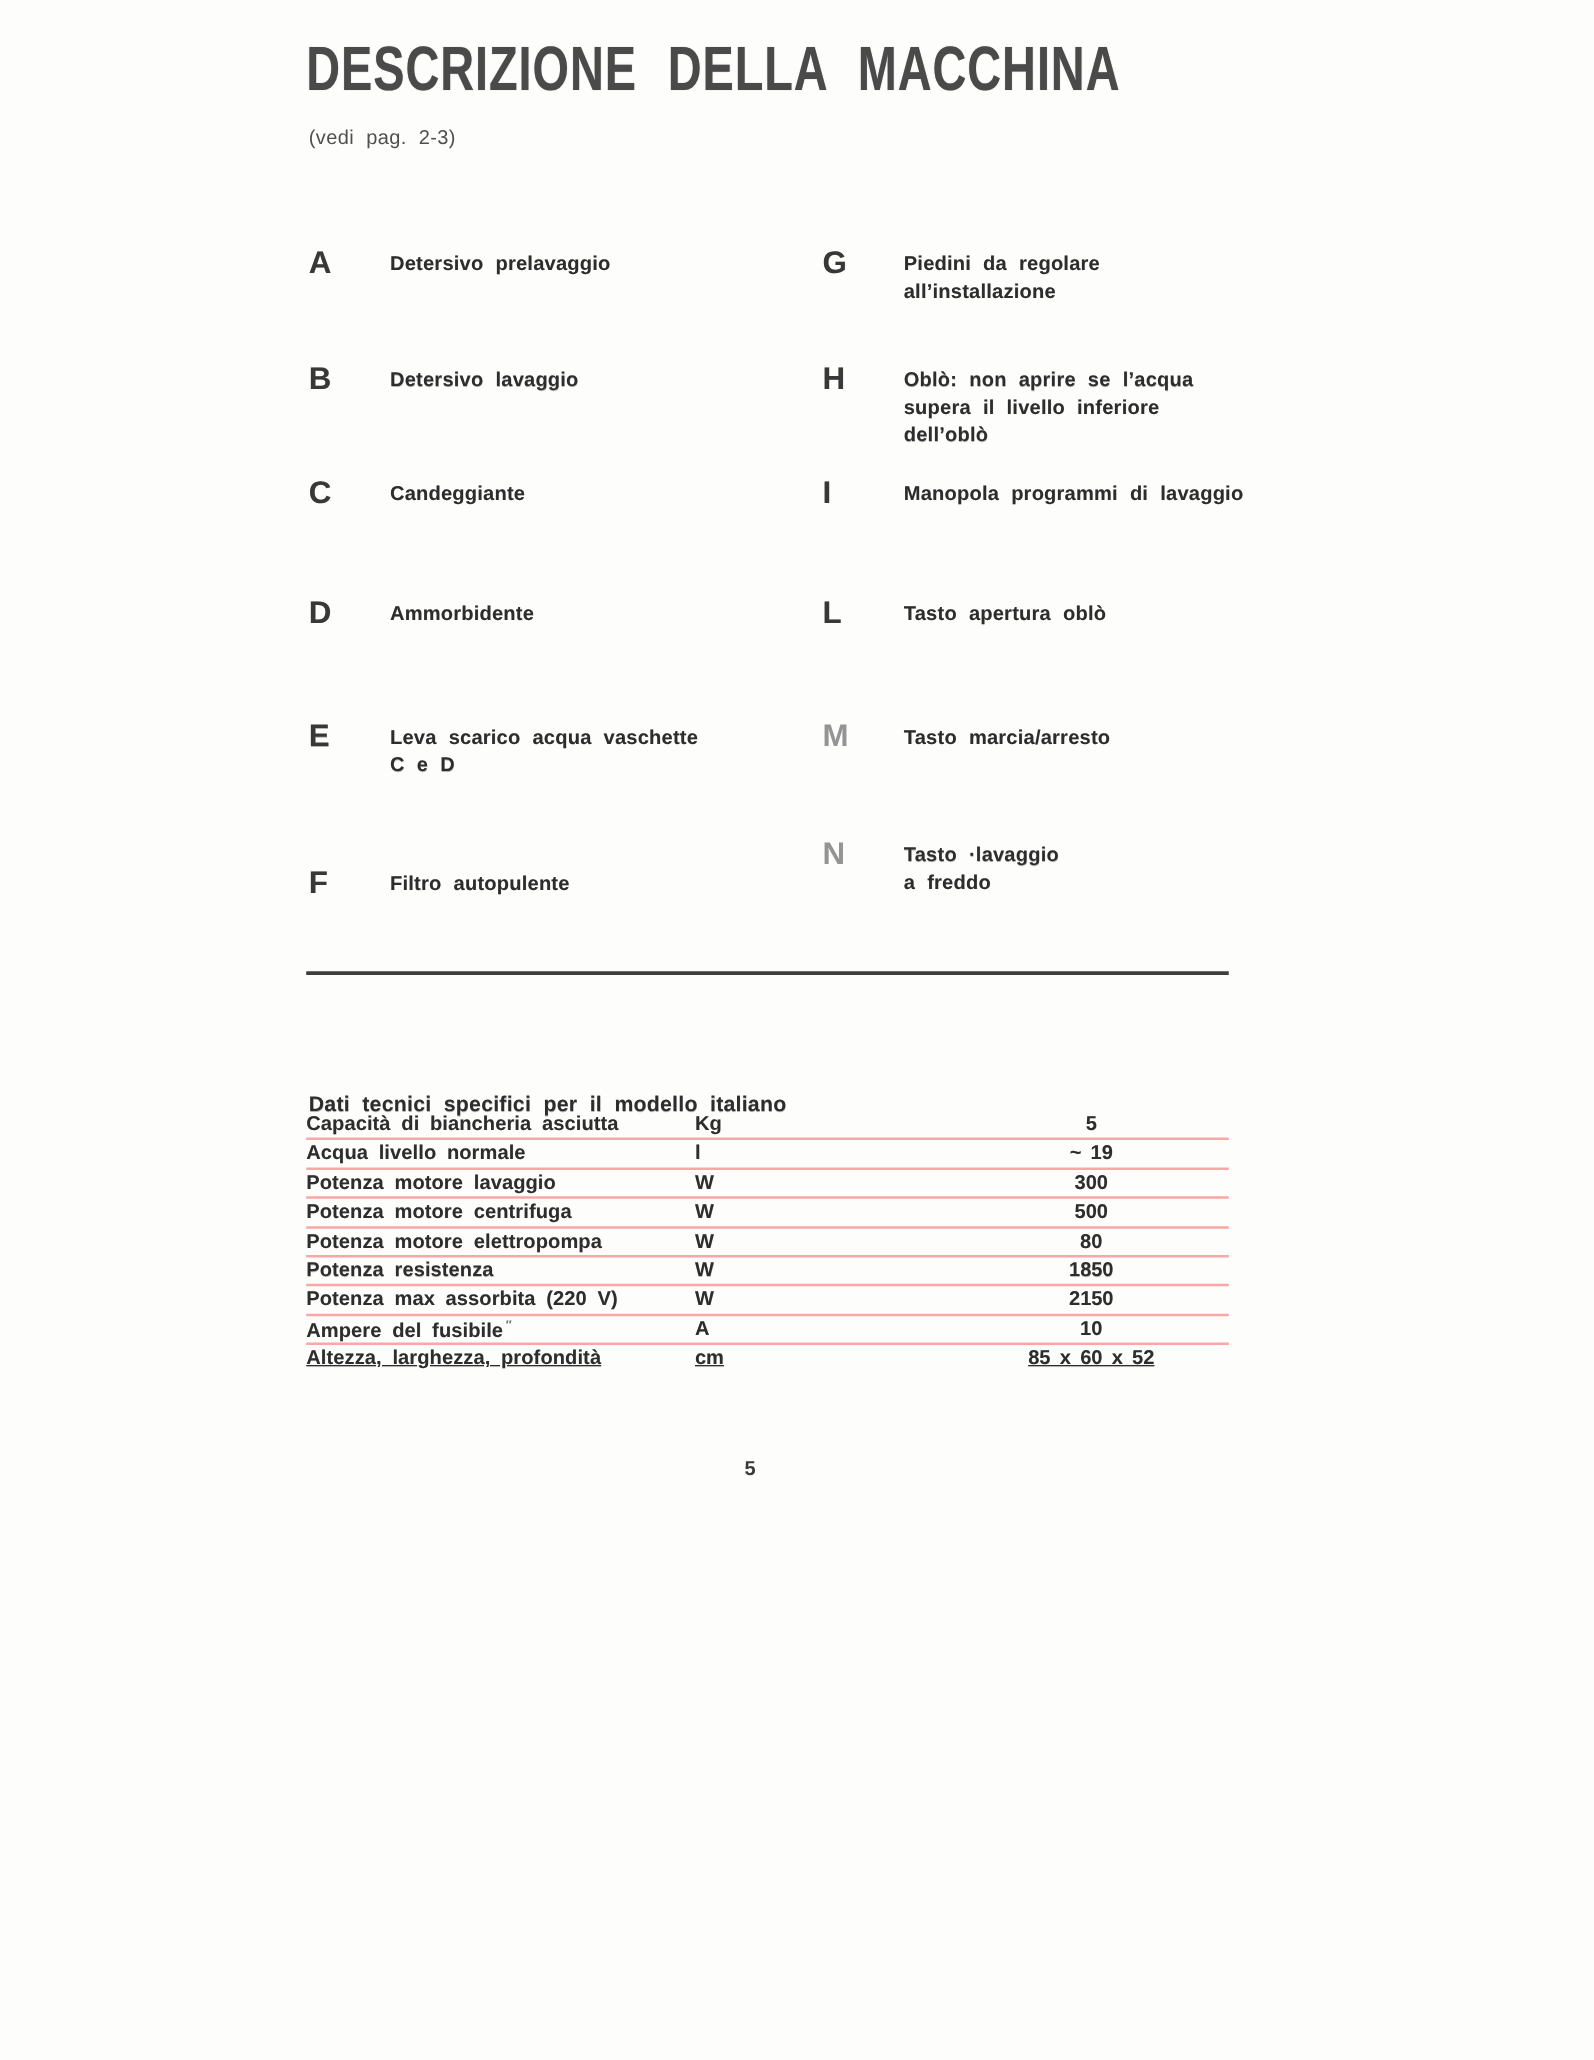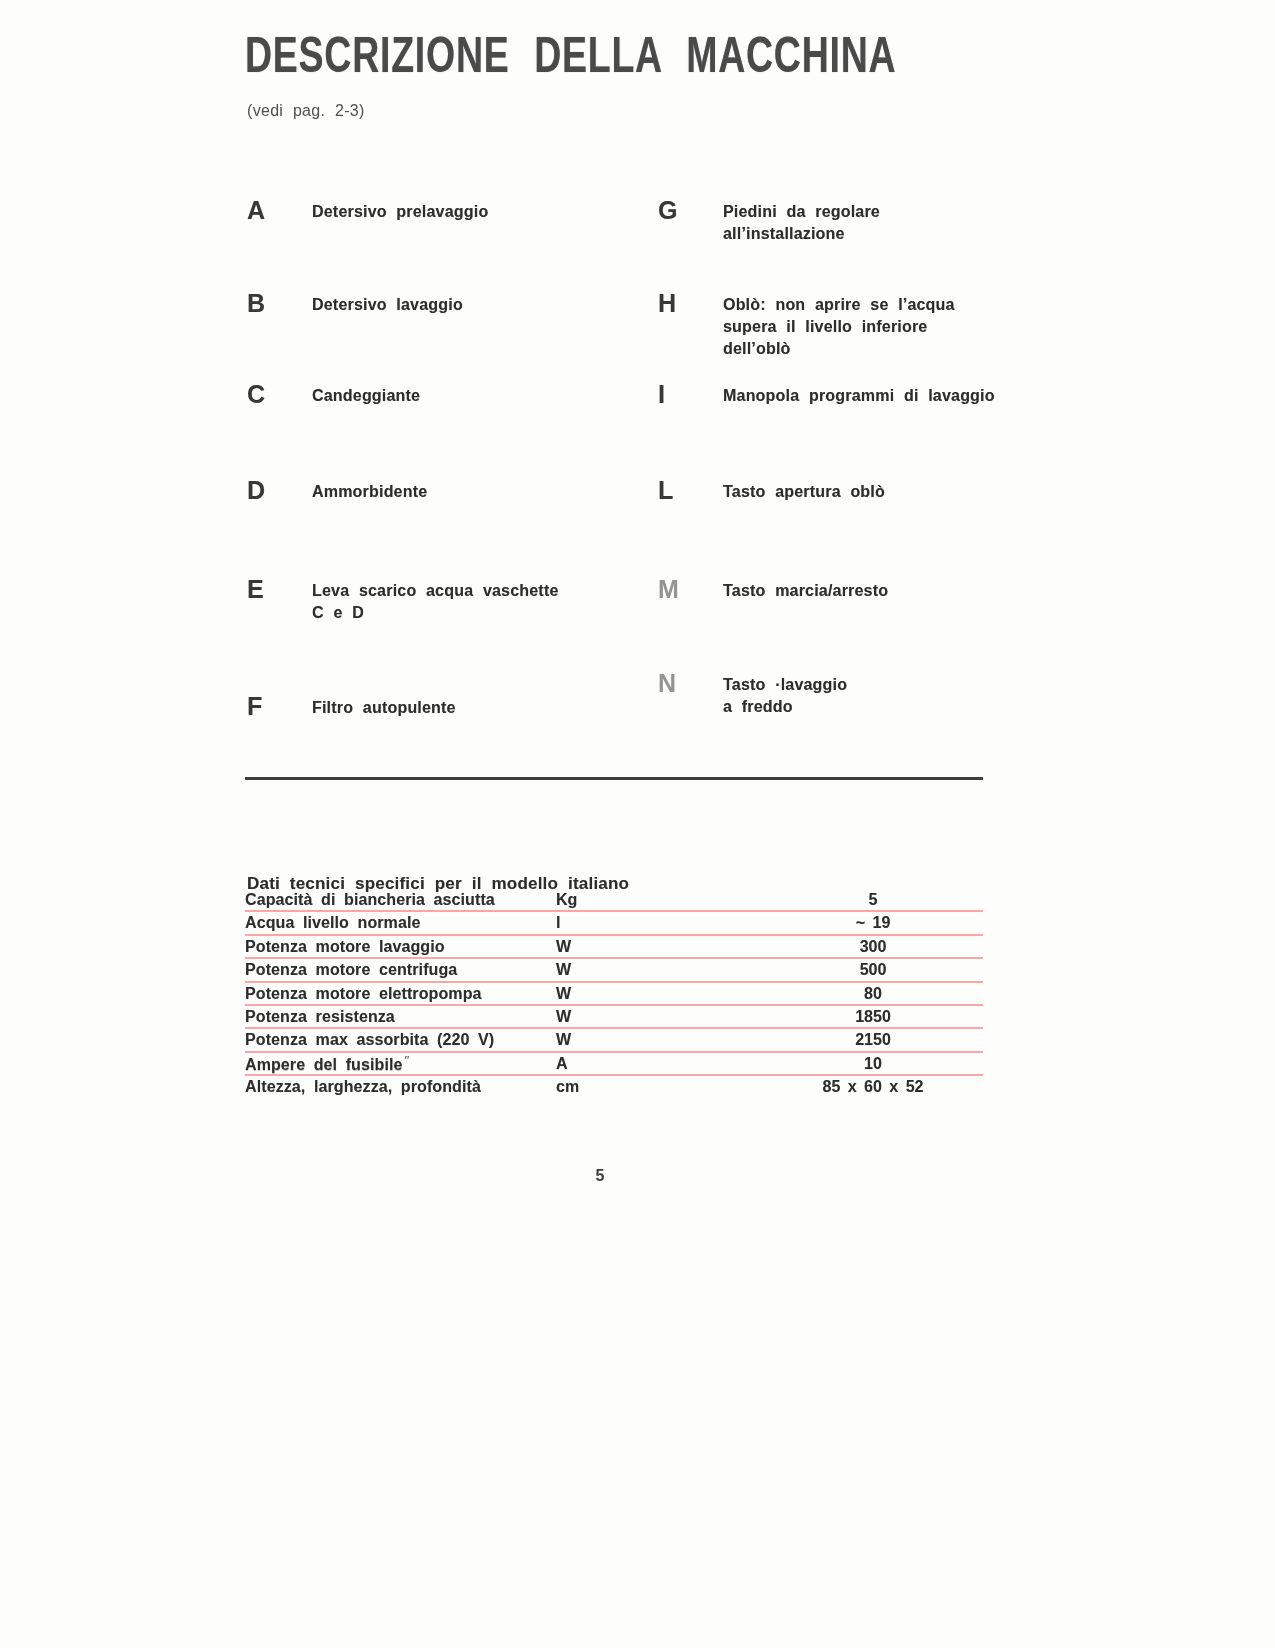--- a/index.html
+++ b/index.html
@@ -97,21 +97,21 @@
     box-sizing:border-box;
     height:23.4px;
     padding-top:2px;
     border-bottom:2px solid #fca5a5;
     font-size:16px;
     font-weight:700;
     color:#2d2d2d;
     text-shadow:0.2px 0.2px 0.3px rgba(45,45,45,0.3);
     align-items:flex-start;
   }
-  .trow:last-child{border-bottom:none;}
+  .trow:last-child{border-bottom:none;text-decoration:underline;}
   .c-label{width:311px;letter-spacing:0.1px;word-spacing:4px;white-space:nowrap;}
   .c-unit{width:167px;word-spacing:2px;}
   .c-value{flex:1;text-align:center;padding-left:40px;word-spacing:3px;white-space:nowrap;}
   .notemark{
     font-size:10px;
     color:#6f6f6f;
     vertical-align:super;
     margin-left:2px;
     text-shadow:none;
   }

